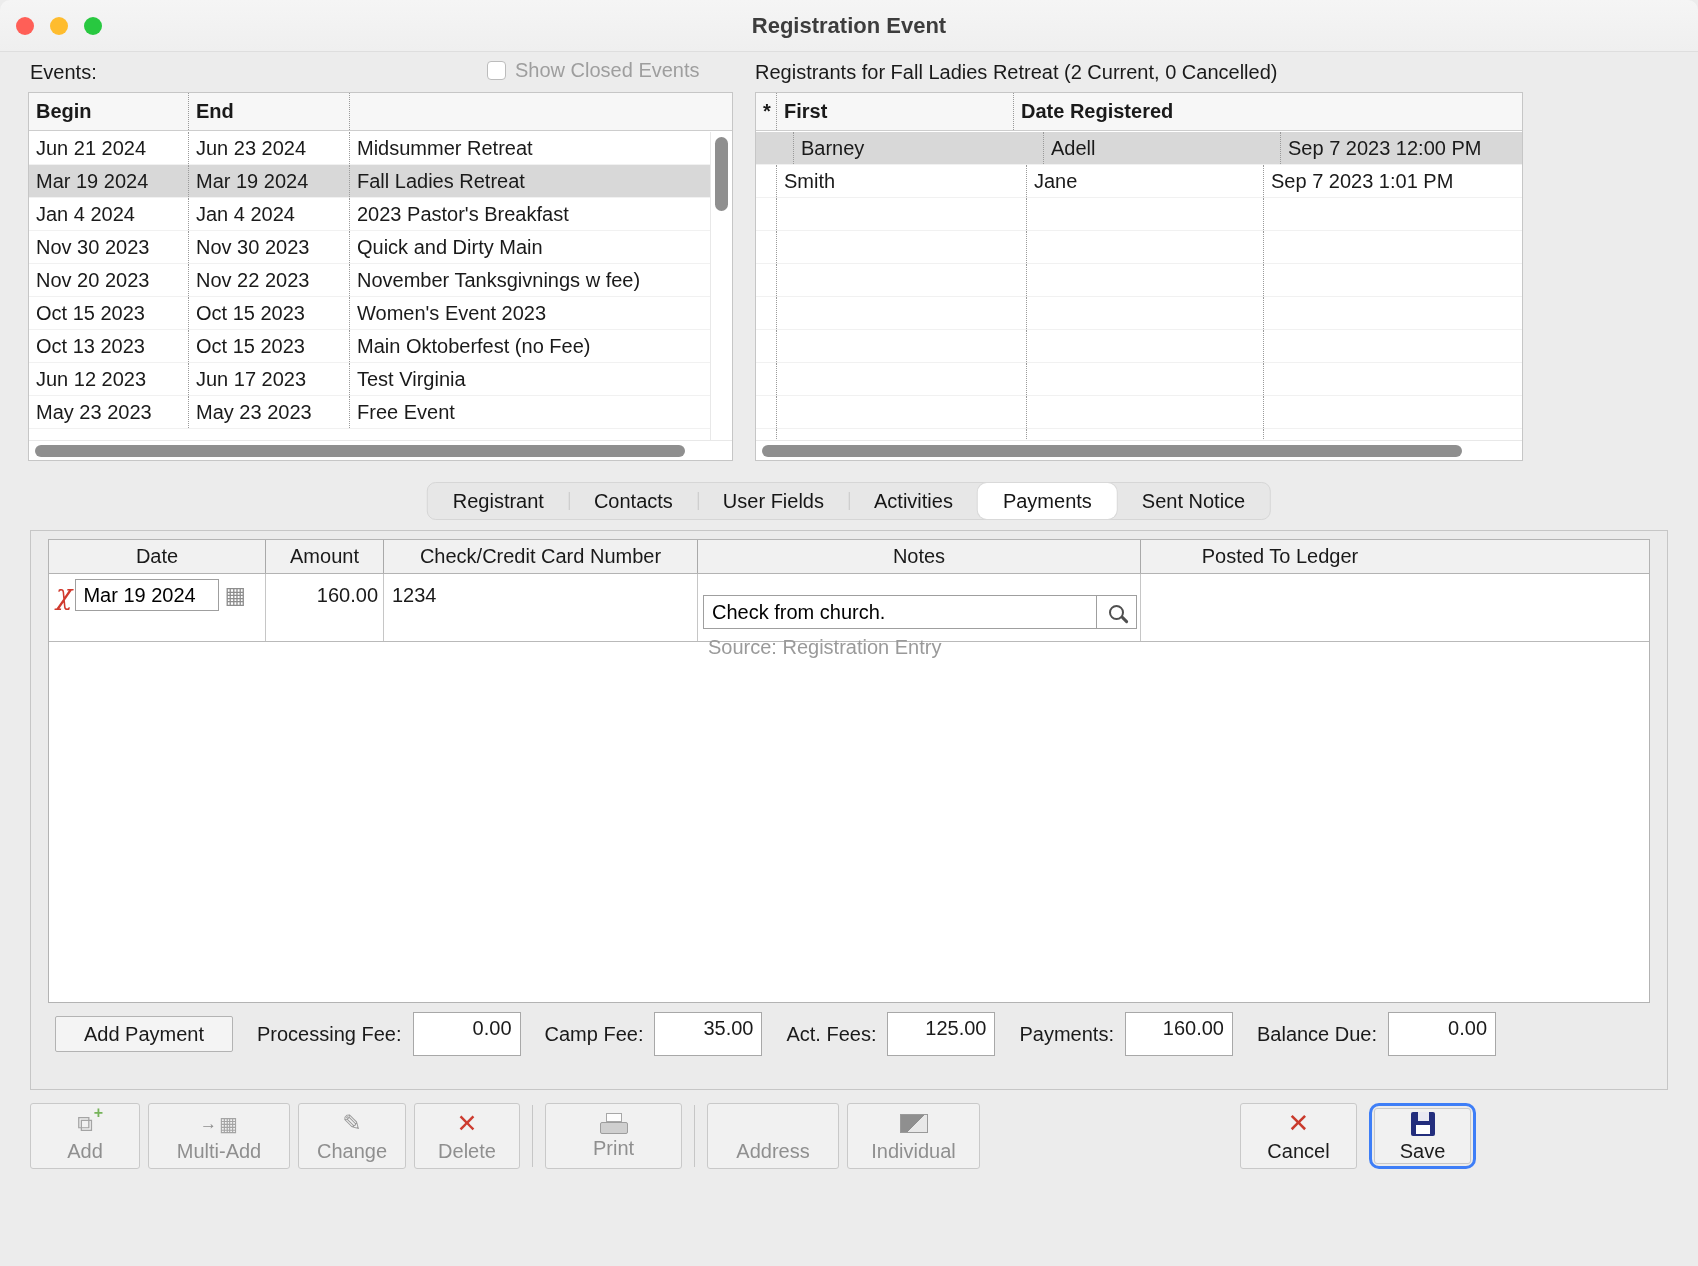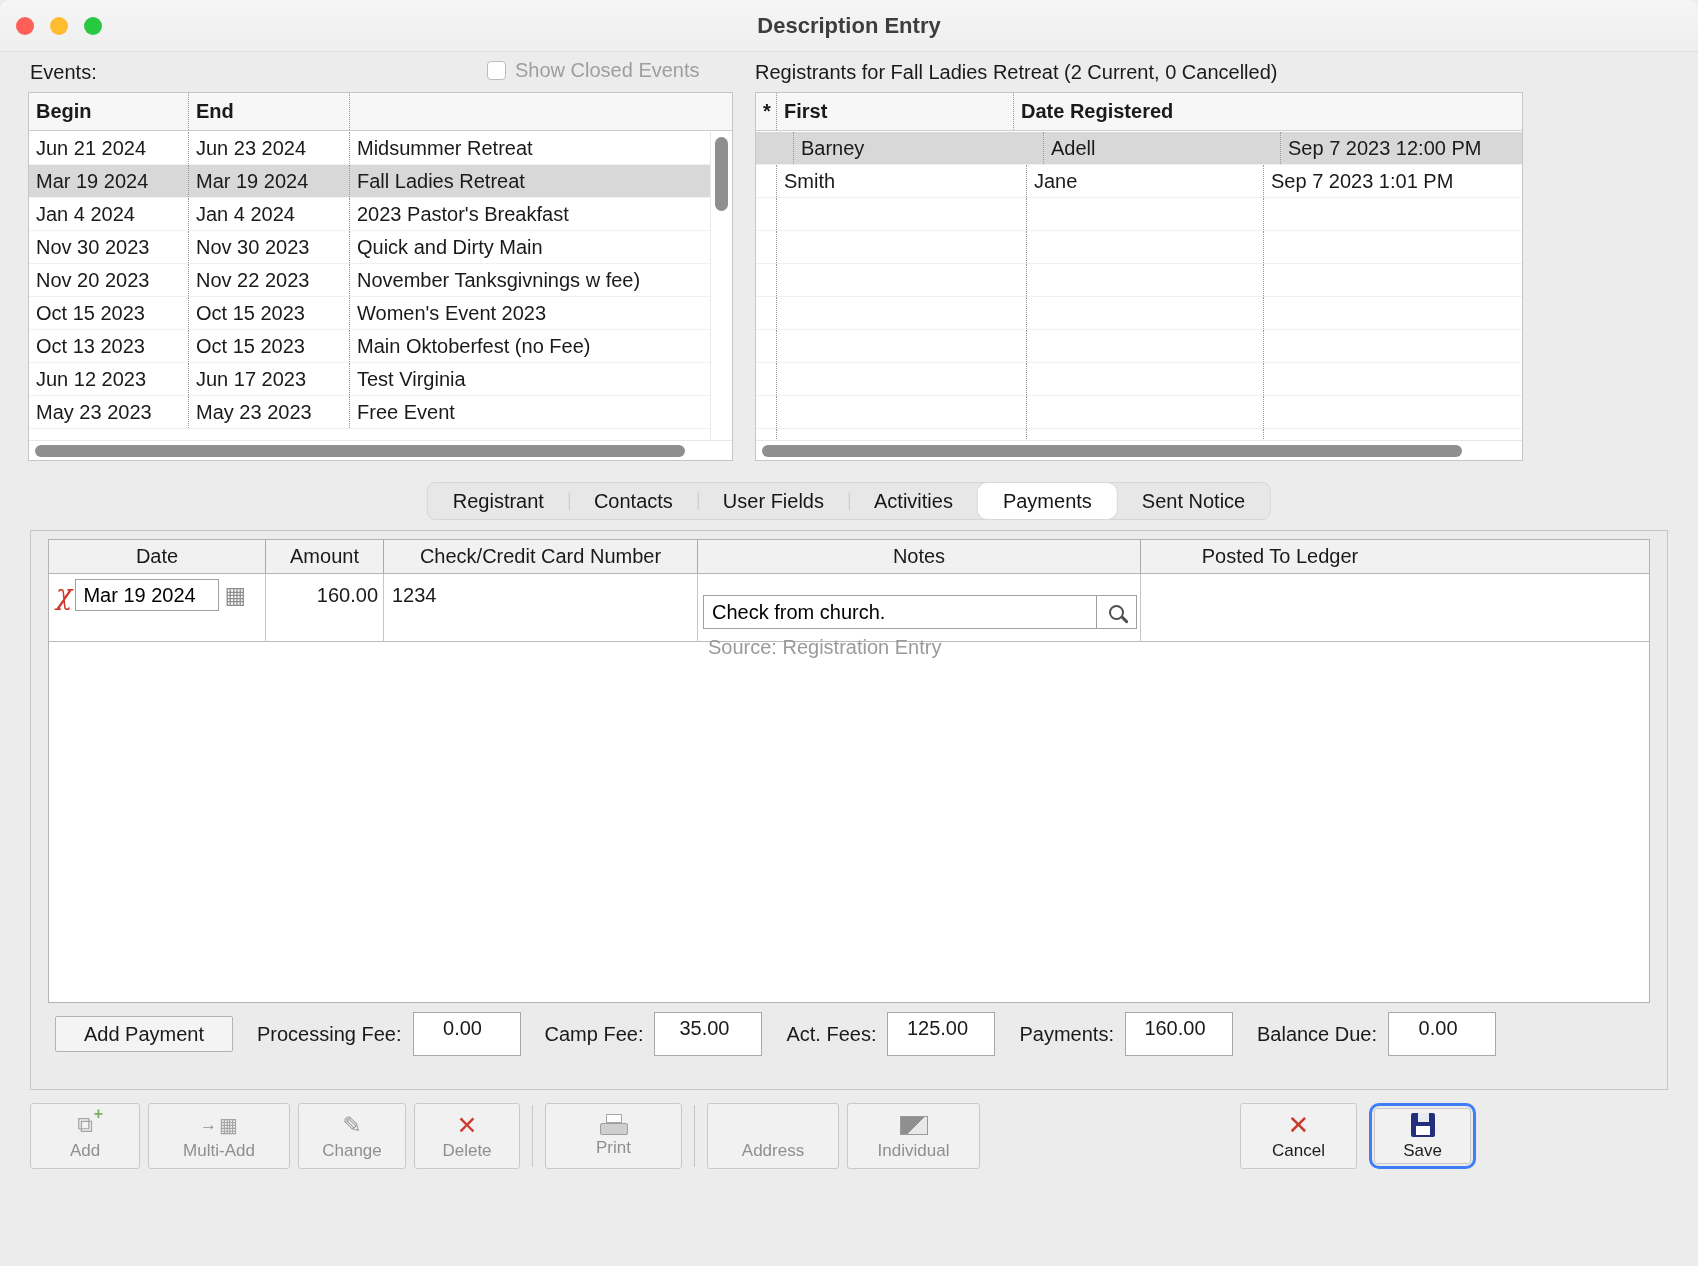--- a/index.html
+++ b/index.html
@@ -81,27 +81,27 @@
   .mag-btn { width:40px; height:34px; border:1px solid #9f9f9f; border-left:none; background:#fff; display:flex; align-items:center; justify-content:center; }
   .mag { position:relative; width:15px; height:15px; border:2.5px solid #4f4f4f; border-radius:50%; }
   .mag::after { content:""; position:absolute; width:9px; height:3px; background:#4f4f4f; transform:rotate(45deg); right:-7px; bottom:-3px; border-radius:2px; }
   .source-line { color:#9a9a9a; font-size:20px; padding:7px 0 0 10px; }
 
   .pay-summary { position:absolute; left:17px; right:17px; top:483px; height:40px; display:flex; align-items:center; }
   .add-payment-btn { width:178px; height:36px; margin-left:7px; background:#f4f4f4; border:1px solid #b3b3b3;
     font-size:20px; display:flex; align-items:center; justify-content:center; border-radius:2px; }
   .sum-pair { display:flex; align-items:center; margin-left:24px; }
   .sum-label { font-size:20px; margin-right:11px; white-space:nowrap; }
-  .sum-box { width:108px; height:44px; background:#fff; border:1px solid #a8a8a8; font-size:20px; line-height:30px; text-align:center; padding-right:8px; }
+  .sum-box { width:108px; height:44px; background:#fff; border:1px solid #a8a8a8; font-size:20px; line-height:30px; text-align:right; padding-right:8px; }
 
   
   .toolbar { position:absolute; left:30px; width:1446px; top:1103px; height:66px; display:flex; align-items:stretch; }
   .tb-btn { background:#f1f1f1; border:1px solid #c9c9c9; border-radius:3px; display:flex; flex-direction:column;
     align-items:center; justify-content:center; gap:2px; margin-right:8px; }
-  .tb-label { font-size:17px; color:#8f8f8f; }
+  .tb-label { font-size:20px; color:#8f8f8f; }
   .tb-btn.enabled .tb-label { color:#1c1c1c; }
   .tb-divider { width:1px; background:#c6c6c6; margin:2px 12px 2px 4px; }
   .b-add{width:110px}.b-multi{width:142px}.b-change{width:108px}.b-del{width:106px}.b-print{width:137px}
   .b-addr{width:132px}.b-ind{width:133px}.b-cancel{width:117px; margin-left:auto; margin-right:0;}.b-save{width:97px}
   .save-ring { border:3px solid #3e7ef7; border-radius:10px; padding:2px; margin-left:12px; display:flex; }
   .save-ring .tb-btn { margin-right:0; }
 
   
   .icon { height:28px; display:flex; align-items:center; justify-content:center; }
   .layered { position:relative; width:28px; }
@@ -125,21 +125,21 @@
 </style>
 </head>
 <body>
 
 <div class="titlebar">
   <div class="traffic">
     <span class="light red"></span>
     <span class="light yellow"></span>
     <span class="light green"></span>
   </div>
-  <div class="title">Description Entry</div>
+  <div class="title">Registration Event</div>
 </div>
 
 <div class="events-label">Events:</div>
 
 <div class="show-closed">
   <span class="checkbox"></span>
   <span class="show-closed-label">Show Closed Events</span>
 </div>
 
 <div class="events-table">

